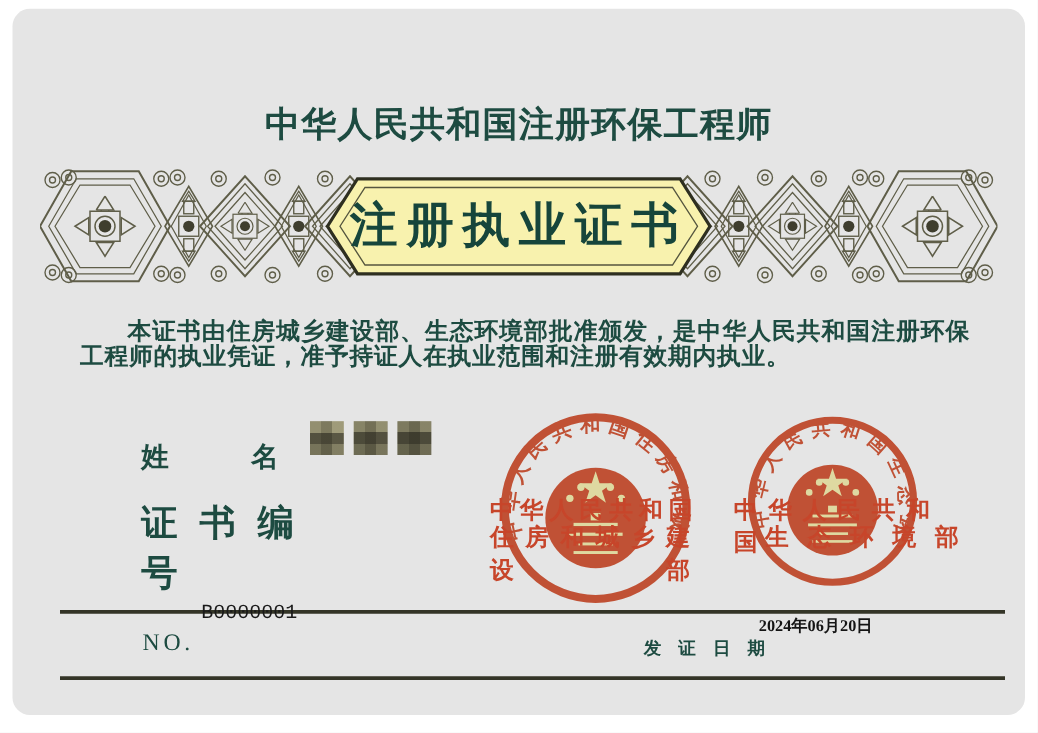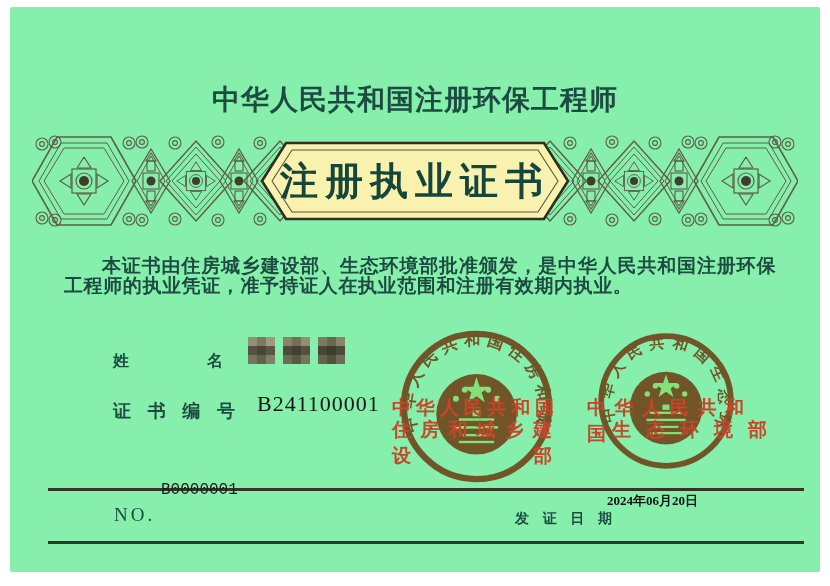--- a/index.html
+++ b/index.html
@@ -4,21 +4,21 @@
 <style>
   html,body{margin:0;padding:0;}
   body{
     width:830px;height:586px;background:#ffffff;
     font-family:"Liberation Serif","DejaVu Serif",serif;
     position:relative;overflow:hidden;
   }
   .stage{position:absolute;inset:0;width:830px;height:586px;background:#fff;}
   .certificate{
     position:absolute;left:10px;top:7px;width:810px;height:565px;
-    background:#86efac;border-radius:2px;
+    background:#e5e5e5;border-radius:14px;
   }
   .cert-title{
     position:absolute;left:0;top:74px;width:810px;
     text-align:center;font-size:28px;font-weight:bold;color:#1d4b41;
     letter-spacing:1px;
   }
   .band{position:absolute;left:22px;top:126px;width:766px;height:96px;}
   .band svg{display:block;}
   .banner-title{
     position:absolute;left:253px;top:150px;width:304px;height:48px;
@@ -27,22 +27,22 @@
   }
   .body-par{
     position:absolute;left:54px;top:249px;width:712px;
     font-size:19px;font-weight:bold;color:#1d4b41;line-height:20px;
     text-align:justify;text-indent:2em;letter-spacing:0.6px;
   }
   .label-teal{
     color:#1d4b41;font-weight:bold;
     text-align:justify;text-align-last:justify;
   }
-  .name-label{position:absolute;left:103px;top:344px;width:110px;font-size:16px;}
-  .certno-label{position:absolute;left:103px;top:392px;width:122px;font-size:18px;}
+  .name-label{position:absolute;left:103px;top:344px;width:110px;font-size:22px;}
+  .certno-label{position:absolute;left:103px;top:392px;width:122px;font-size:29px;}
   .mosaic{position:absolute;left:238px;top:330px;width:110px;height:28px;display:flex;gap:8px;}
   .mosaic .px{
     width:27px;height:27px;
     background:
       repeating-linear-gradient(0deg,rgba(90,88,66,.55) 0 9px,rgba(60,58,44,.75) 9px 18px,rgba(140,136,104,.5) 18px 27px),
       repeating-linear-gradient(90deg,#9a9678 0 9px,#6e6b54 9px 18px,#b3ae8c 18px 27px);
   }
   .certno-value{
     position:absolute;left:247px;top:384px;font-size:22px;color:#141414;
     letter-spacing:1px;font-family:"Liberation Serif","DejaVu Serif",serif;
@@ -156,21 +156,20 @@
     <div class="body-par">本证书由住房城乡建设部、生态环境部批准颁发，是中华人民共和国注册环保工程师的执业凭证，准予持证人在执业范围和注册有效期内执业。</div>
 
     <div class="name-label label-teal">姓 名</div>
     <div class="mosaic">
       <div class="px"></div>
       <div class="px" style="filter:brightness(.92)"></div>
       <div class="px" style="filter:brightness(.85)"></div>
     </div>
 
     <div class="certno-label label-teal">证 书 编 号</div>
-    <div class="certno-value">B241100001</div>
 
     <svg class="seal seal-1" viewBox="0 0 160 160">
       <defs>
         <path id="arc1" d="M 21.5,107 A 64,64 0 1 1 138.5,107" fill="none"></path>
         <g id="emblem" fill="#d4502e">
           <circle cx="80" cy="88" r="41"></circle>
           <g fill="#f8f2ae">
             <path d="M80,50 l3.2,9.8 10.3,0 -8.3,6 3.2,9.8 -8.4,-6 -8.4,6 3.2,-9.8 -8.3,-6 10.3,0 Z"></path>
             <circle cx="59" cy="72" r="3"></circle>
               <circle cx="68" cy="63" r="3"></circle>

